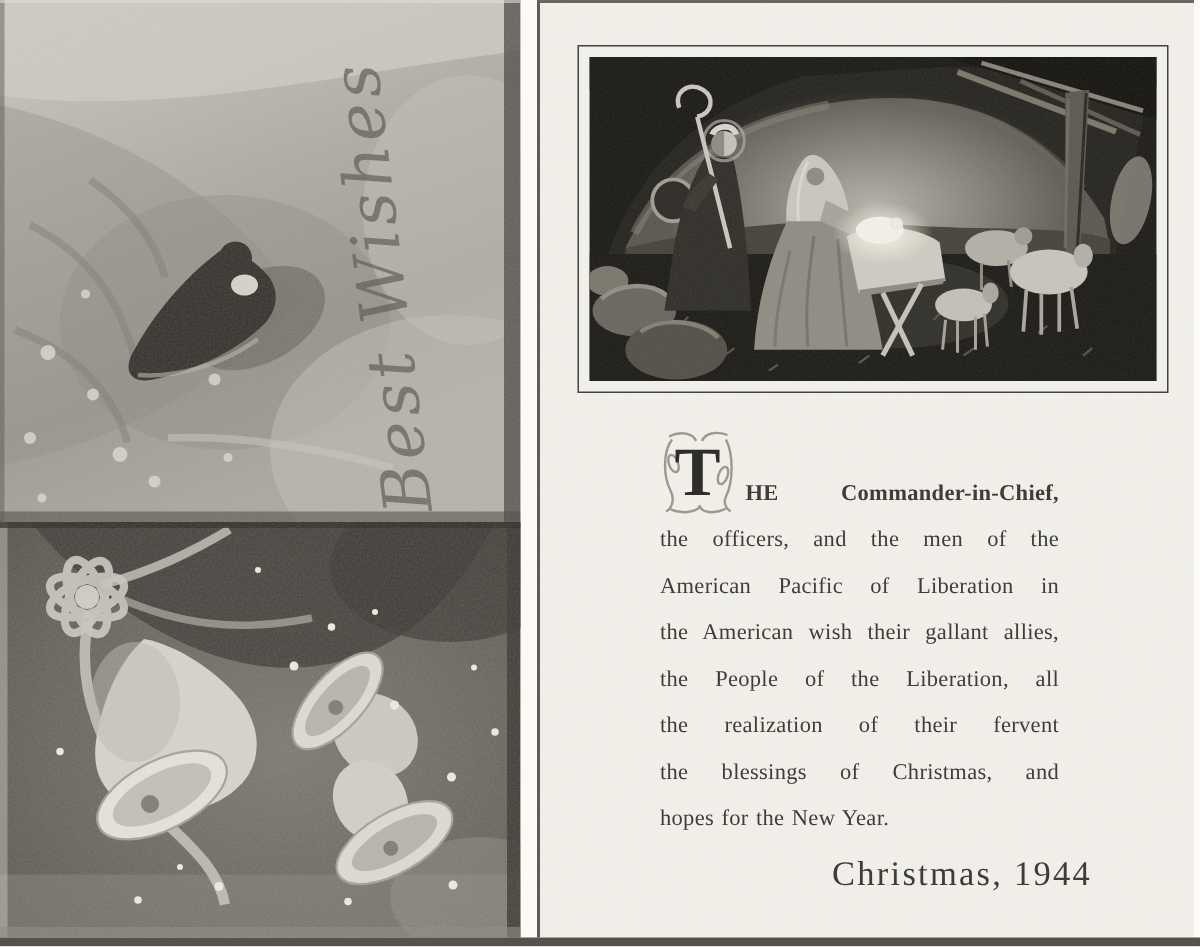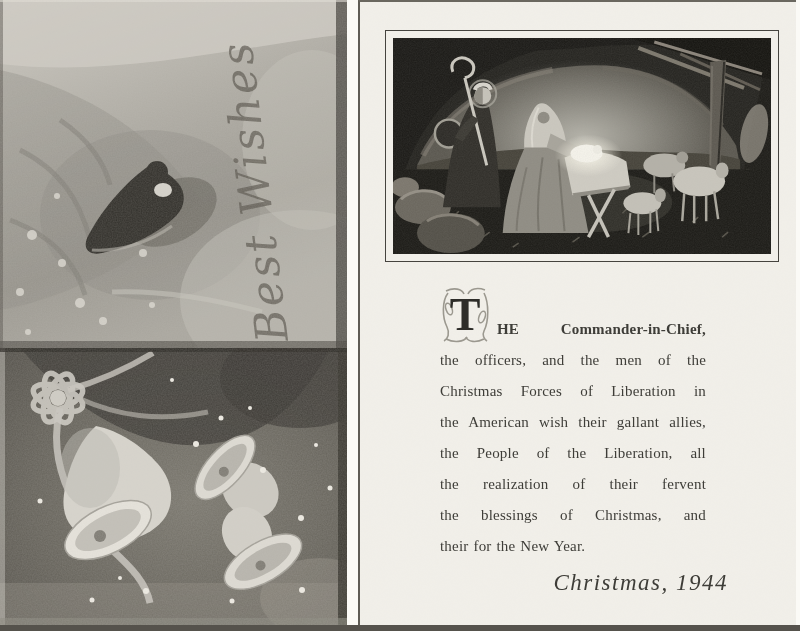--- a/index.html
+++ b/index.html
@@ -20,21 +20,21 @@
         border:1.5px solid #45433e;background:#f1efe9;padding:7px;box-sizing:border-box;}
   .nativity-frame svg{display:block;width:100%;height:100%;}
 
   .message{position:absolute;left:80px;top:281px;width:266px;color:#3e3d38;font-size:15px;}
   .dropcap-wrap{position:absolute;left:0;top:4px;width:50px;height:56px;}
   .mline{height:31px;line-height:31px;text-align:justify;text-align-last:justify;
          letter-spacing:.2px;word-spacing:1px;white-space:normal;overflow:visible;}
   .m1{margin-left:57px;margin-top:31px;font-weight:bold;}
   .m8{text-align-last:left;}
 
-  .signoff{position:absolute;top:568px;right:68px;font-style:italic;font-size:23px;
+  .signoff{position:absolute;top:568px;right:68px;font-size:23px;
            letter-spacing:1.5px;color:#3e3d38;}
 
   .bottom-band{position:absolute;left:0;top:625px;width:800px;height:6px;background:#55524c;}
 </style>
 </head>
 <body>
 
 <div class="stage">
 
   <div class="left-panels">
@@ -309,25 +309,25 @@
             <path d="M6 52 C 14 56 24 55 27 50"></path>
             <path d="M44 52 C 36 56 28 55 26 50"></path>
             <ellipse cx="9" cy="22" rx="3" ry="6" transform="rotate(-20 9 22)"></ellipse>
             <ellipse cx="42" cy="30" rx="3" ry="6" transform="rotate(20 42 30)"></ellipse>
           </g>
           <text x="25" y="43" text-anchor="middle" font-family="Liberation Serif, serif" font-weight="bold" font-size="46" fill="#2e2d29">T</text>
         </svg>
       </div>
       <div class="mline m1">HE Commander-in-Chief,</div>
       <div class="mline">the officers, and the men of the</div>
-      <div class="mline">Christmas Forces of Liberation in</div>
+      <div class="mline">American Pacific of Liberation in</div>
       <div class="mline">the American wish their gallant allies,</div>
       <div class="mline">the People of the Liberation, all</div>
       <div class="mline">the realization of their fervent</div>
       <div class="mline">the blessings of Christmas, and</div>
-      <div class="mline m8">their for the New Year.</div>
+      <div class="mline m8">hopes for the New Year.</div>
     </div>
 
     <div class="signoff">Christmas, 1944</div>
   </div>
 
   <div class="bottom-band"></div>
 </div>
 
 </body></html>

